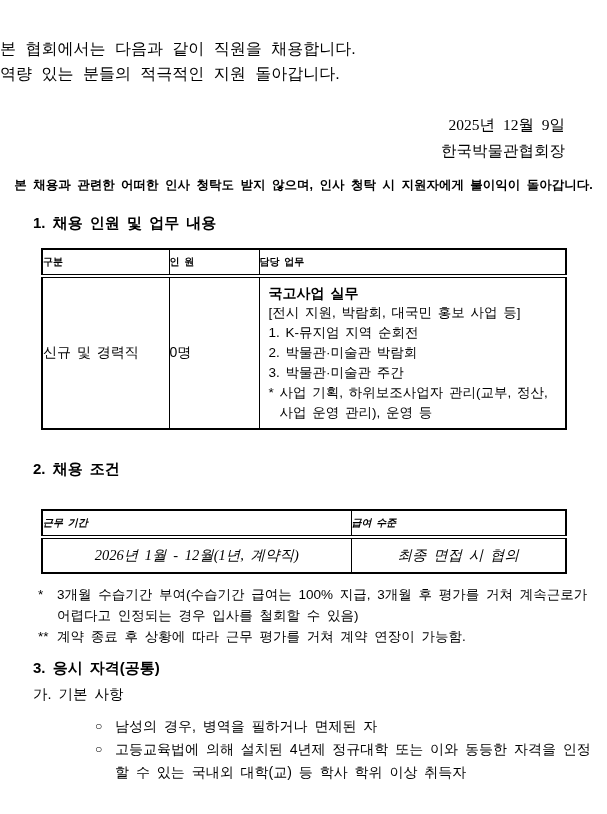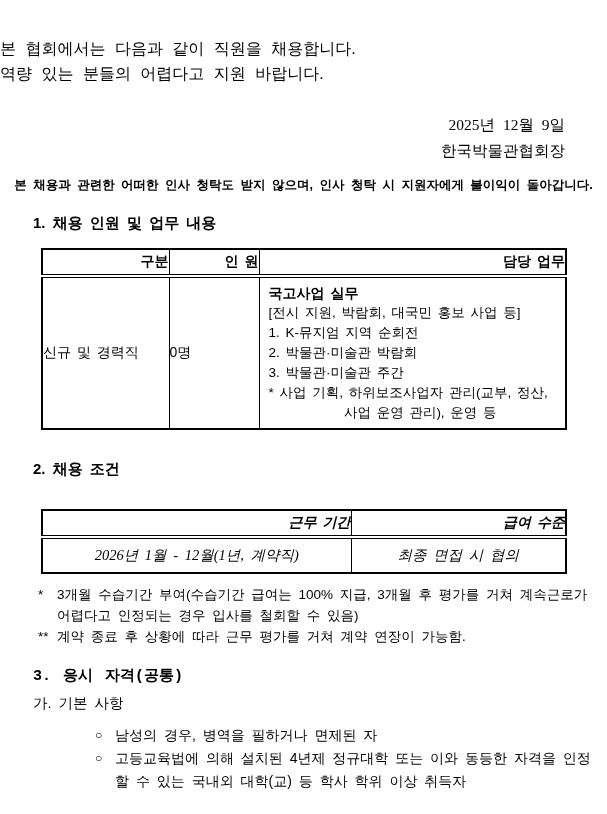--- a/index.html
+++ b/index.html
@@ -53,51 +53,51 @@
   
   .sec-heading {
     margin: 0 0 0 33px;
     font-size: 15px;
     line-height: 17px;
     font-weight: bold;
     word-spacing: 3px;
   }
   .sec-heading.s1 { margin-top: 20px; }
   .sec-heading.s2 { margin-top: 30px; }
-  .sec-heading.s3 { margin-top: 21px; font-family: Liberation Mono, monospace; }
+  .sec-heading.s3 { margin-top: 12px; }
   
   table.doc-table {
     border-collapse: collapse;
     margin-left: 41px;
     width: 524px;
     table-layout: fixed;
     font-size: 13.5px;
     word-spacing: 2px;
   }
   table.doc-table th, table.doc-table td {
     border: 1px solid #000;
     padding: 0;
   }
   table.doc-table { border: 2px solid #000; }
   table.doc-table thead th {
     border-bottom: 4px double #000;
     font-weight: bold;
-    text-align: right;
+    text-align: left;
     height: 24px;
-    font-size: 14px;
+    font-size: 10px;
   }
   .t1 { margin-top: 17px; }
   .t1 col.c1 { width: 127px; }
   .t1 col.c2 { width: 90px; }
   .t1 col.c3 { width: 307px; }
   .t1 td.center-cell { text-align: left; vertical-align: middle; font-size: 14px; }
   .t1 td.duty-cell { vertical-align: top; padding: 5px 4px 5px 9px; }
   .duty-line { line-height: 20px; white-space: nowrap; }
   .duty-line.title { font-weight: bold; font-size: 14px; }
-  .duty-line.indent2 { padding-left: 11px; text-align: center; }
+  .duty-line.indent2 { padding-left: 11px; }
   .t2 { margin-top: 32px; font-style: italic; }
   .t2 col.c1 { width: 309px; }
   .t2 col.c2 { width: 215px; }
   .t2 td {
     height: 33px;
     text-align: center;
     vertical-align: middle;
     font-family: "Liberation Serif", serif;
     font-size: 14.5px;
     word-spacing: 3px;
@@ -132,21 +132,21 @@
   .bullet-line { white-space: nowrap; }
 </style>
 </head>
 <body>
 
 <div class="page">
 
 
   <div class="intro">
     <div>본 협회에서는 다음과 같이 직원을 채용합니다.</div>
-    <div>역량 있는 분들의 어렵다고 지원 바랍니다.</div>
+    <div>역량 있는 분들의 적극적인 지원 돌아갑니다.</div>
   </div>
 
   <div class="date-block">
     <div>2025년 12월 9일</div>
     <div>한국박물관협회장</div>
   </div>
 
   <div class="notice">본 채용과 관련한 어떠한 인사 청탁도 받지 않으며, 인사 청탁 시 지원자에게 불이익이 돌아갑니다.</div>
 
   <h2 class="sec-heading s1">1. 채용 인원 및 업무 내용</h2>

